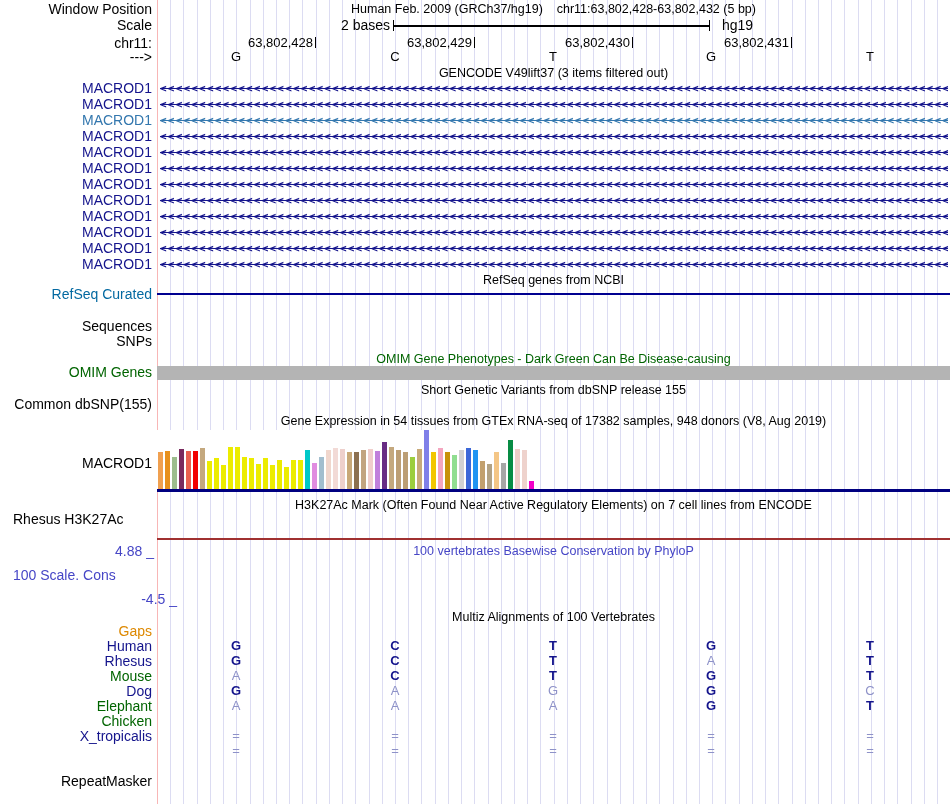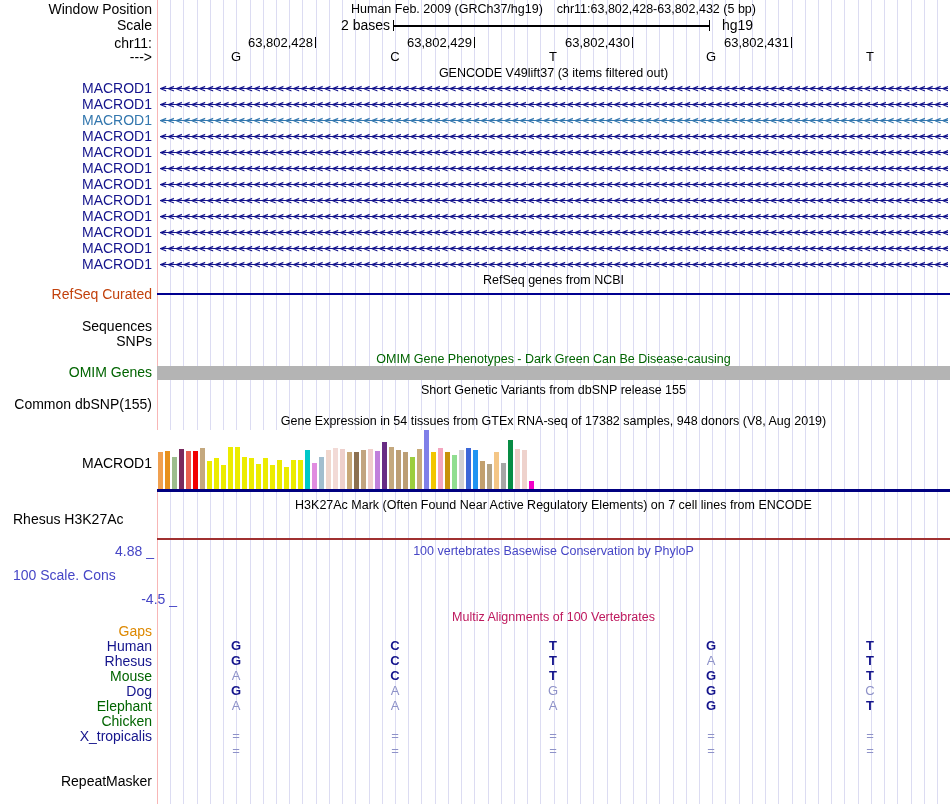--- a/index.html
+++ b/index.html
@@ -6,24 +6,24 @@
   body { background:#fff; font-family:"Liberation Sans", sans-serif; }
   #browser { position:relative; width:950px; height:804px; background:#fff; overflow:hidden; }
 
   .gridline { position:absolute; top:0; width:1px; height:804px; background:#dcdcf2; }
   .edge-line { position:absolute; left:157px; top:0; width:1px; height:804px; background:#f8b6b6; z-index:1; }
 
   .lbl { position:absolute; font-size:14px; height:14px; line-height:14px; white-space:nowrap; z-index:2; }
   .rlbl { right:798px; text-align:right; }
   .title { position:absolute; left:157px; width:793px; text-align:center; font-size:12.5px; height:14px; line-height:14px; z-index:2; white-space:nowrap; }
 
-  .navy { color:#c2410c; }
+  .navy { color:#0369a1; }
   .green { color:#006400; }
   .consblue { color:#4646c6; }
-  .multizblue { color:#be185d; }
+  .multizblue { color:#000000; }
   .orange { color:#dd8800; }
 
   .arrow-row { position:absolute; left:160px; width:788px; height:13px; line-height:13px;
                font-size:11px; letter-spacing:1.2px; overflow:hidden; z-index:2;
                font-family:"DejaVu Sans Mono", monospace; font-weight:bold; }
 
   .hline { position:absolute; z-index:2; }
 
   .tick { position:absolute; width:1px; height:11px; background:#000; z-index:2; }
   .num { position:absolute; font-size:13px; height:14px; line-height:14px; text-align:right; z-index:2; }

